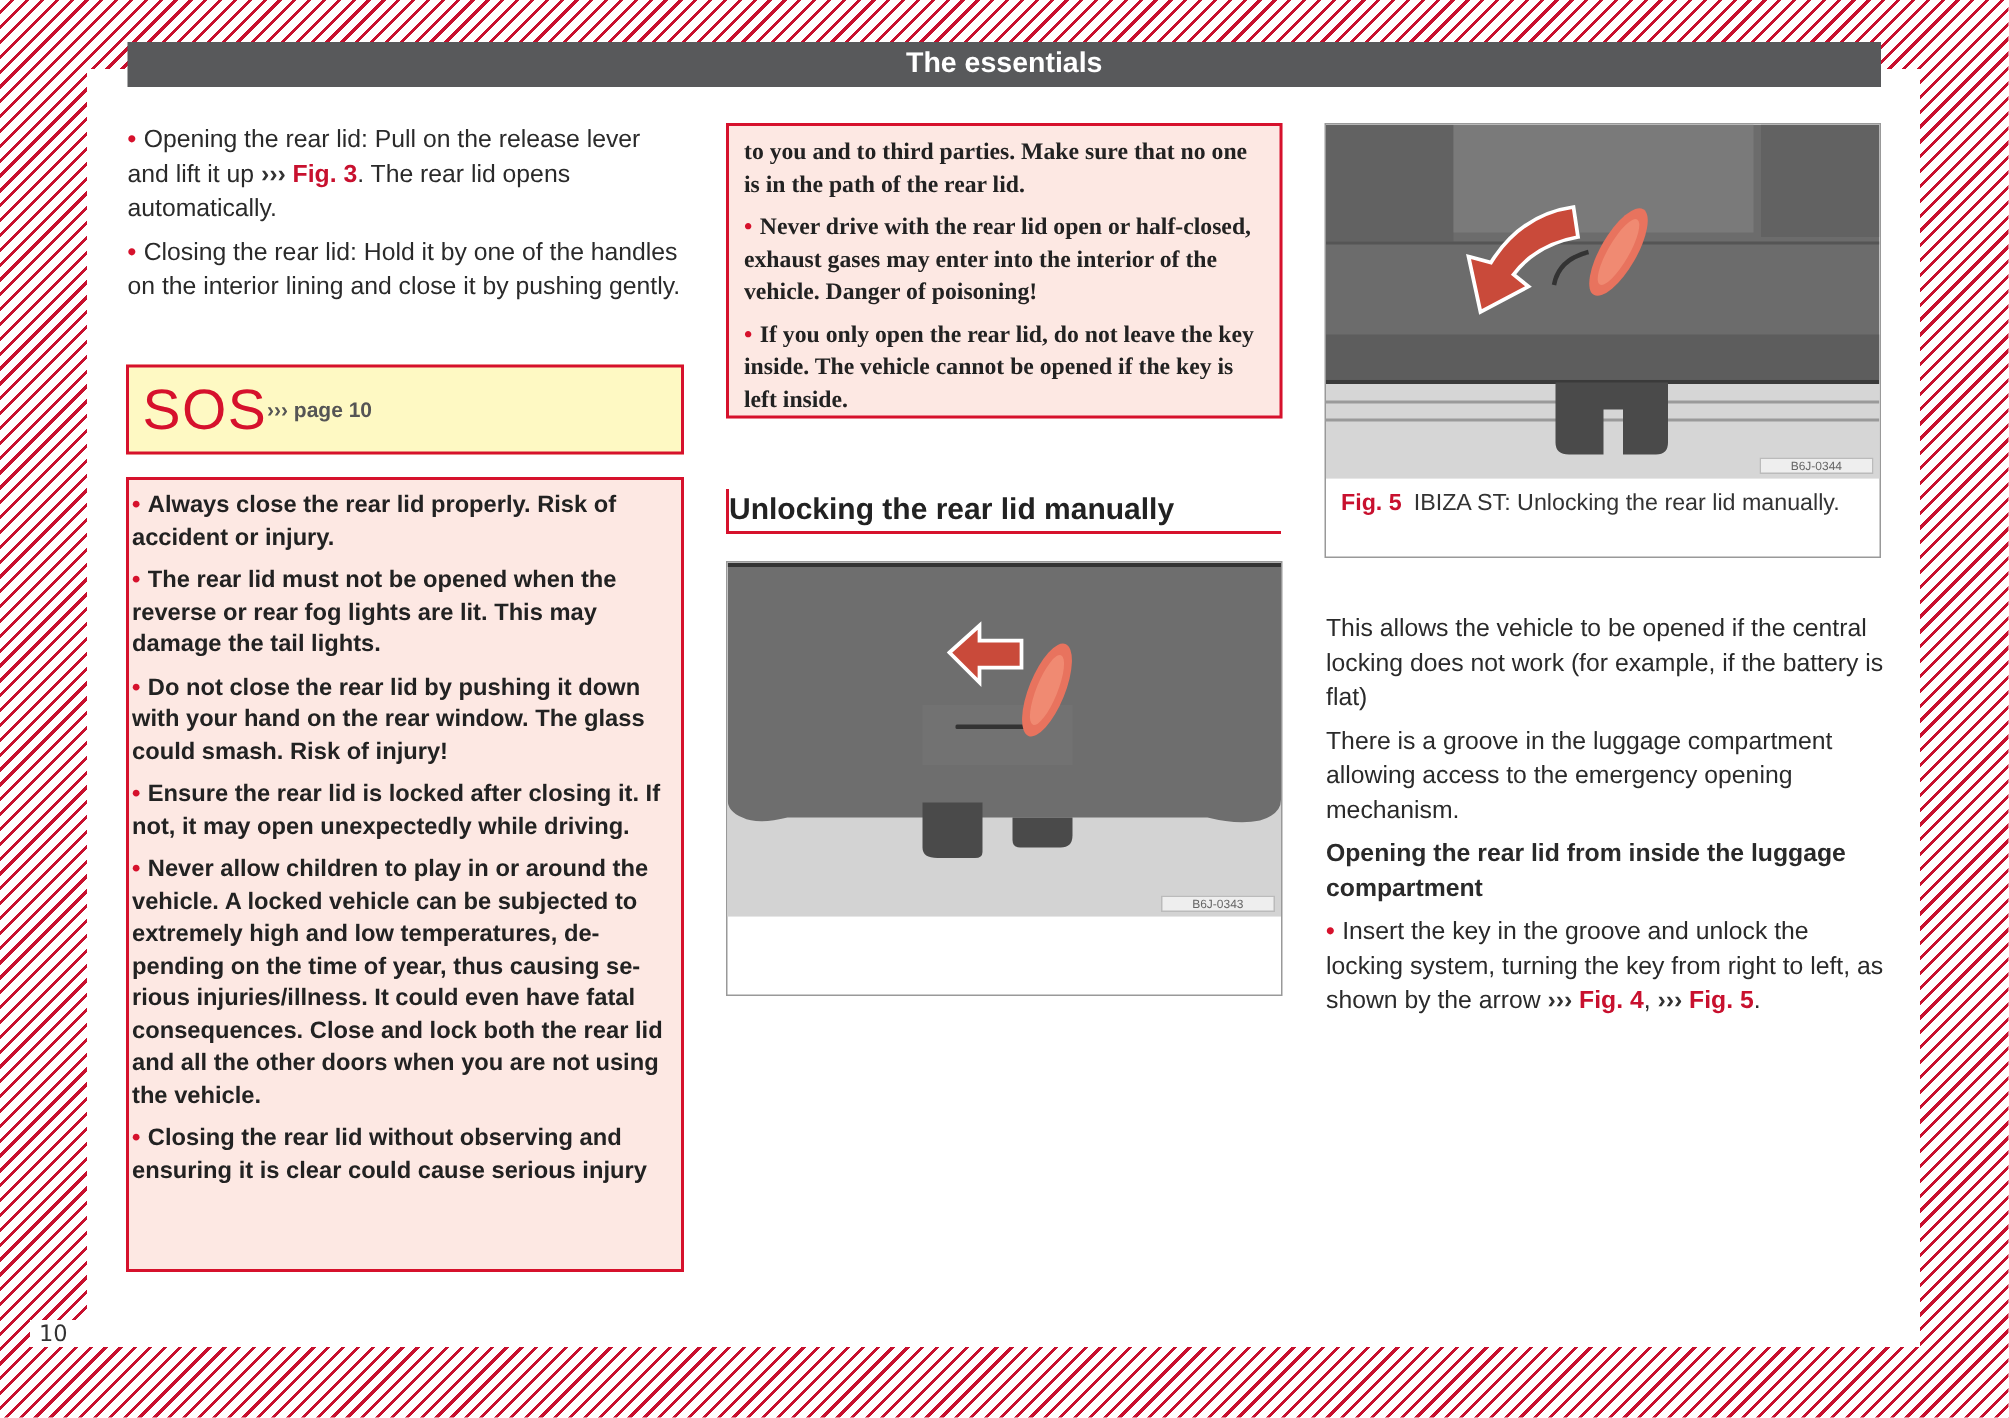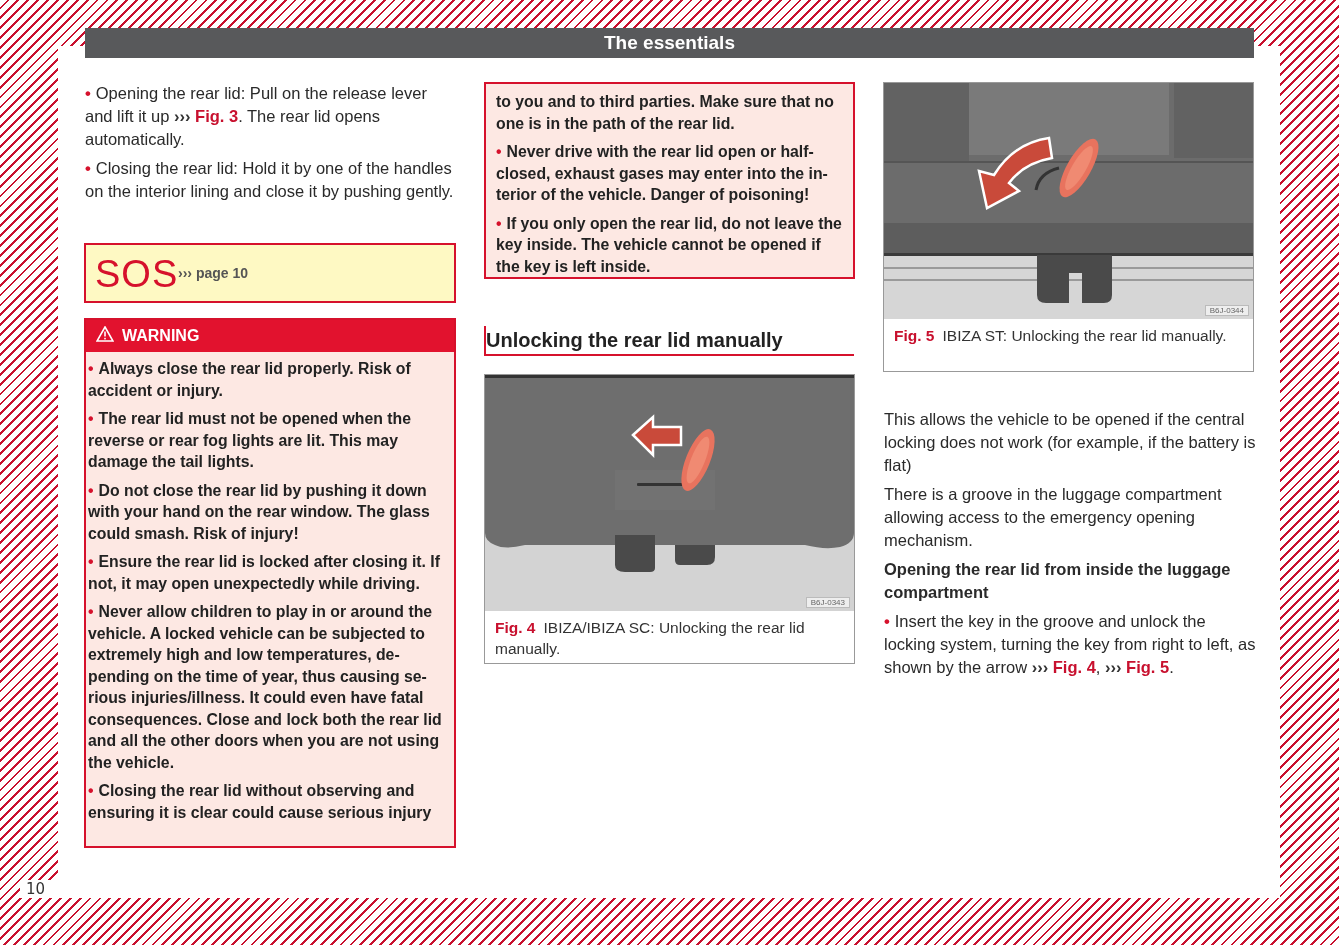--- a/index.html
+++ b/index.html
@@ -35,34 +35,34 @@
     position:absolute; left:84px; top:318px; width:372px; height:530px; border:2px solid #d6112c; box-sizing:border-box; background:#fde8e3;
   }
   .warn-head {
     background:#e2122e; color:#fff; height:32px; line-height:32px; font-weight:bold; font-size:16px; padding-left:10px;
     font-family:"Liberation Sans", sans-serif;
   }
   .warn-body { padding:6px 10px 0 2px; font-size:15.8px; line-height:21.5px; font-weight:bold; color:#222; font-family:"Liberation Sans", sans-serif; }
   .warn-body p { margin:0 0 7px 0; }
   .warn-cont {
     position:absolute; left:484px; top:82px; width:371px; height:197px; border:2px solid #d6112c; box-sizing:border-box; background:#fde8e3;
-    padding:7px 10px 0 10px; font-size:15.8px; line-height:21.5px; font-weight:bold; color:#222; font-family:Liberation Sans, sans-serif;
+    padding:7px 10px 0 10px; font-size:15.8px; line-height:21.5px; font-weight:bold; color:#222; font-family:Liberation Serif, serif;
   }
   .warn-cont p { margin:0 0 7px 0; }
   .section-title {
     position:absolute; left:484px; top:326px; width:370px; height:30px; border-left:2px solid #d6112c; border-bottom:2px solid #d6112c;
     box-sizing:border-box; font-size:20px; font-weight:bold; color:#222; line-height:28px; font-family:"Liberation Sans", sans-serif;
   }
   .fig {
     position:absolute; border:1px solid #999; background:#fff; box-sizing:border-box;
   }
   .fig-img { position:relative; overflow:hidden; }
   .fig-caption { padding:6px 10px; font-size:15.5px; line-height:21px; color:#333; font-family:"Liberation Sans", sans-serif; }
   .fig-caption .ref { margin-right:8px; }
-  .fig-code { position:absolute; right:4px; bottom:3px; background:#eee; border:1px solid #bbb; font-size:8px; color:#666; padding:0 4px; font-family:"Liberation Sans", sans-serif; }
+  .fig-code { position:absolute; right:4px; bottom:3px; background:#eee; border:1px solid #bbb; font-size:8px; color:#666; padding:0 20px; font-family:"Liberation Sans", sans-serif; }
   .subhead { font-weight:bold; margin:18px 0 8px 0; }
 </style>
 </head>
 <body>
 
 <div class="page"></div>
 <div class="page-num-box">10</div>
 
 <div class="header-bar">The essentials</div>
 
@@ -74,29 +74,20 @@
     <span class="bullet">•</span><span>Closing the rear lid: Hold it by one of the handles on the interior lining and close it by pushing gently.</span>
   </p>
 </div>
 
 <div class="sos-box">
   <span class="sos-text">SOS</span>
   <span class="sos-ref"><span>›››</span> <span>page 10</span></span>
 </div>
 
 <div class="warn-box">
-  <div class="warn-head">
-    <span style="display:inline-block; vertical-align:middle; margin-right:8px;">
-      <svg width="18" height="16" viewBox="0 0 18 16">
-          <path d="M9 1 L17 15 L1 15 Z" fill="none" stroke="#fff" stroke-width="1.6"></path>
-          <rect x="8.2" y="5.5" width="1.6" height="5" fill="#fff"></rect>
-          <rect x="8.2" y="11.8" width="1.6" height="1.6" fill="#fff"></rect>
-        </svg>
-    </span><span>WARNING</span>
-  </div>
   <div class="warn-body">
     <p><span class="bullet">•</span><span>Always close the rear lid properly. Risk of accident or injury.</span></p>
     <p><span class="bullet">•</span><span>The rear lid must not be opened when the reverse or rear fog lights are lit. This may damage the tail lights.</span></p>
     <p><span class="bullet">•</span><span>Do not close the rear lid by pushing it down with your hand on the rear window. The glass could smash. Risk of injury!</span></p>
     <p><span class="bullet">•</span><span>Ensure the rear lid is locked after closing it. If not, it may open unexpectedly while driv­ing.</span></p>
     <p><span class="bullet">•</span><span>Never allow children to play in or around the vehicle. A locked vehicle can be subjected to extremely high and low temperatures, de­pending on the time of year, thus causing se­rious injuries/illness. It could even have fatal consequences. Close and lock both the rear lid and all the other doors when you are not using the vehicle.</span></p>
     <p><span class="bullet">•</span><span>Closing the rear lid without observing and ensuring it is clear could cause serious injury</span></p>
   </div>
 </div>
 
@@ -116,23 +107,20 @@
       <rect x="0" y="0" width="369" height="3" fill="#333"></rect>
       <rect x="130" y="95" width="100" height="40" fill="#727272"></rect>
       <rect x="152" y="108" width="50" height="3" fill="#333" rx="1"></rect>
       <path d="M130 245 L130 175 L170 175 L170 208 Q170 212 165 212 L140 212 Q130 212 130 205 Z" fill="#4a4a4a" transform="translate(0,-15)"></path>
       <path d="M190 170 L230 170 L230 182 Q230 190 222 190 L195 190 Q190 190 190 185 Z" fill="#4a4a4a"></path>
       <path d="M148 60 L168 42 L168 52 L196 52 L196 70 L168 70 L168 80 Z" fill="#c94a3a" stroke="#fff" stroke-width="2.5"></path>
       <ellipse cx="213" cy="85" rx="12" ry="33" fill="#e8735e" transform="rotate(22 213 85)"></ellipse>
       <ellipse cx="213" cy="85" rx="7" ry="25" fill="#f08a72" transform="rotate(22 213 85)"></ellipse>
     </svg>
     <span class="fig-code">B6J-0343</span>
-  </div>
-  <div class="fig-caption">
-    <span class="ref">Fig. 4</span><span>IBIZA/IBIZA SC: Unlocking the rear lid manually.</span>
   </div>
 </div>
 
 <div class="fig" style="left:883px; top:82px; width:371px; height:290px;">
   <div class="fig-img" style="height:236px; background:#d4d4d4;">
     <svg width="369" height="236" viewBox="0 0 369 236">
       <rect x="0" y="0" width="369" height="236" fill="#d6d6d6"></rect>
       <rect x="0" y="0" width="369" height="170" fill="#6c6c6c"></rect>
       <rect x="0" y="0" width="85" height="78" fill="#626262"></rect>
       <rect x="85" y="0" width="200" height="72" fill="#7a7a7a"></rect>

